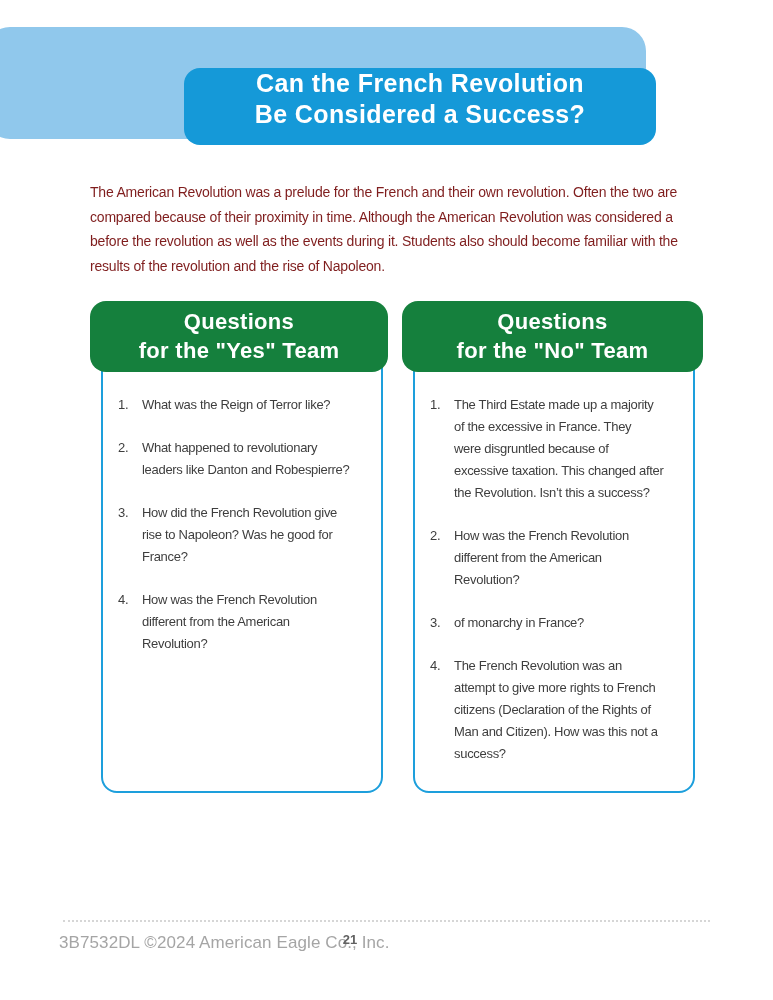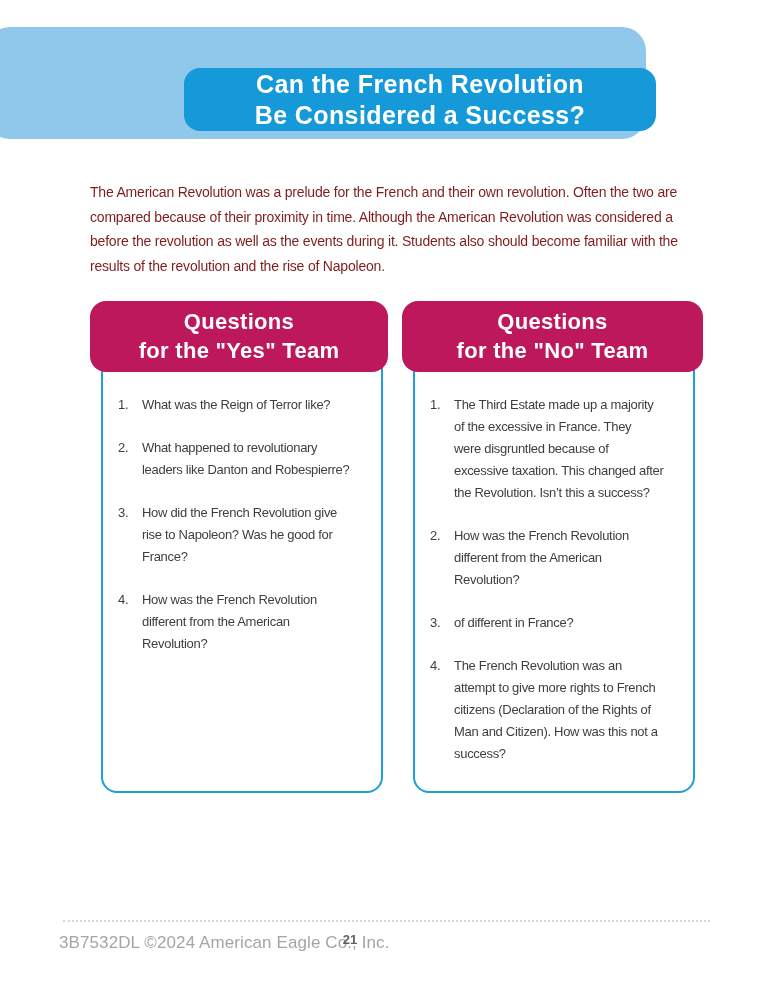--- a/index.html
+++ b/index.html
@@ -7,40 +7,40 @@
     position:relative; width:773px; height:1000px; background:#ffffff;
     overflow:hidden; font-family:"Liberation Sans", sans-serif;
   }
 
   
   .band-light {
     position:absolute; left:-14px; top:27px; width:660px; height:112px;
     background:#90C8EC; border-radius:24px;
   }
   .title-box {
-    position:absolute; left:184px; top:68px; width:472px; height:63px;
+    position:absolute; left:184px; top:68px; width:472px; height:77px;
     background:#1599D8; border-radius:16px;
-    display:flex; flex-direction:column; justify-content:center; align-items:center;
+    display:flex; flex-direction:column; align-items:center;
   }
   .title-line {
     color:#ffffff; font-size:25px; font-weight:bold; line-height:31px;
     letter-spacing:0.4px; white-space:nowrap;
   }
 
   
   .intro { position:absolute; left:90px; top:180px; }
   .intro-line {
     font-size:14px; letter-spacing:-0.2px; line-height:24.6px;
     color:#7f1d1d; white-space:nowrap;
   }
 
   
   .panel-header {
     position:absolute; top:301px; height:71px; z-index:2;
-    background:#be185d; border-radius:16px;
+    background:#15803d; border-radius:16px;
     display:flex; flex-direction:column; justify-content:center; align-items:center;
   }
   .panel-header.yes { left:90px;  width:298px; }
   .panel-header.no  { left:402px; width:301px; }
   .panel-header .hdr-line {
     color:#ffffff; font-size:22px; font-weight:bold; line-height:28.5px;
     letter-spacing:0.3px; white-space:nowrap;
   }
   .panel-body {
     position:absolute; top:338px; height:455px; width:282px; z-index:1;
@@ -149,21 +149,21 @@
       <span class="q-num">2.</span>
       <span class="q-lines">
         <span class="q-line">How was the French Revolution</span>
         <span class="q-line">different from the American</span>
         <span class="q-line">Revolution?</span>
       </span>
     </div>
     <div class="q-item">
       <span class="q-num">3.</span>
       <span class="q-lines">
-        <span class="q-line">of different in France?</span>
+        <span class="q-line">of monarchy in France?</span>
       </span>
     </div>
     <div class="q-item">
       <span class="q-num">4.</span>
       <span class="q-lines">
         <span class="q-line">The French Revolution was an</span>
         <span class="q-line">attempt to give more rights to French</span>
         <span class="q-line">citizens (Declaration of the Rights of</span>
         <span class="q-line">Man and Citizen). How was this not a</span>
         <span class="q-line">success?</span>

